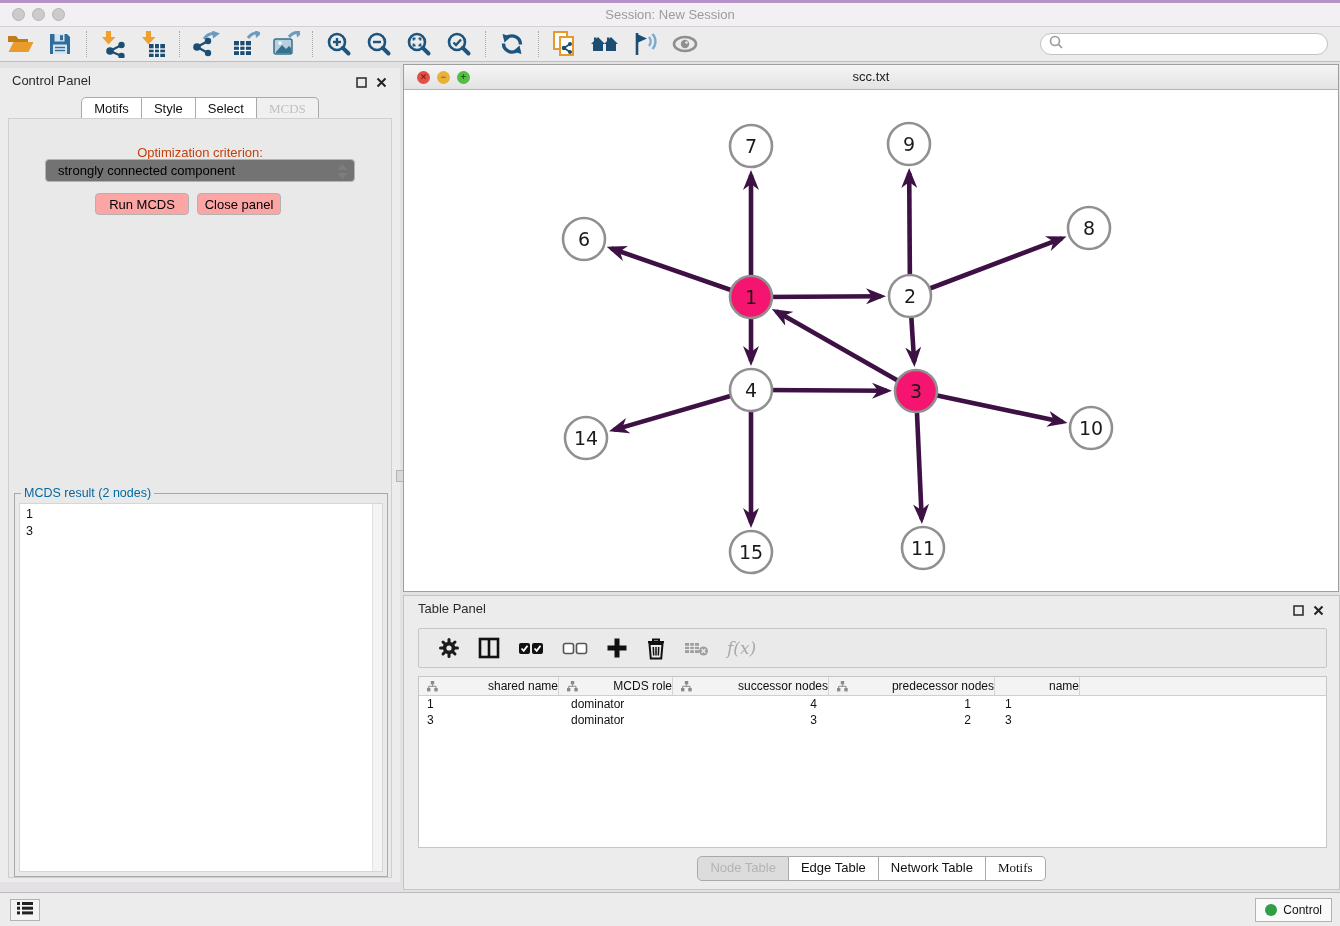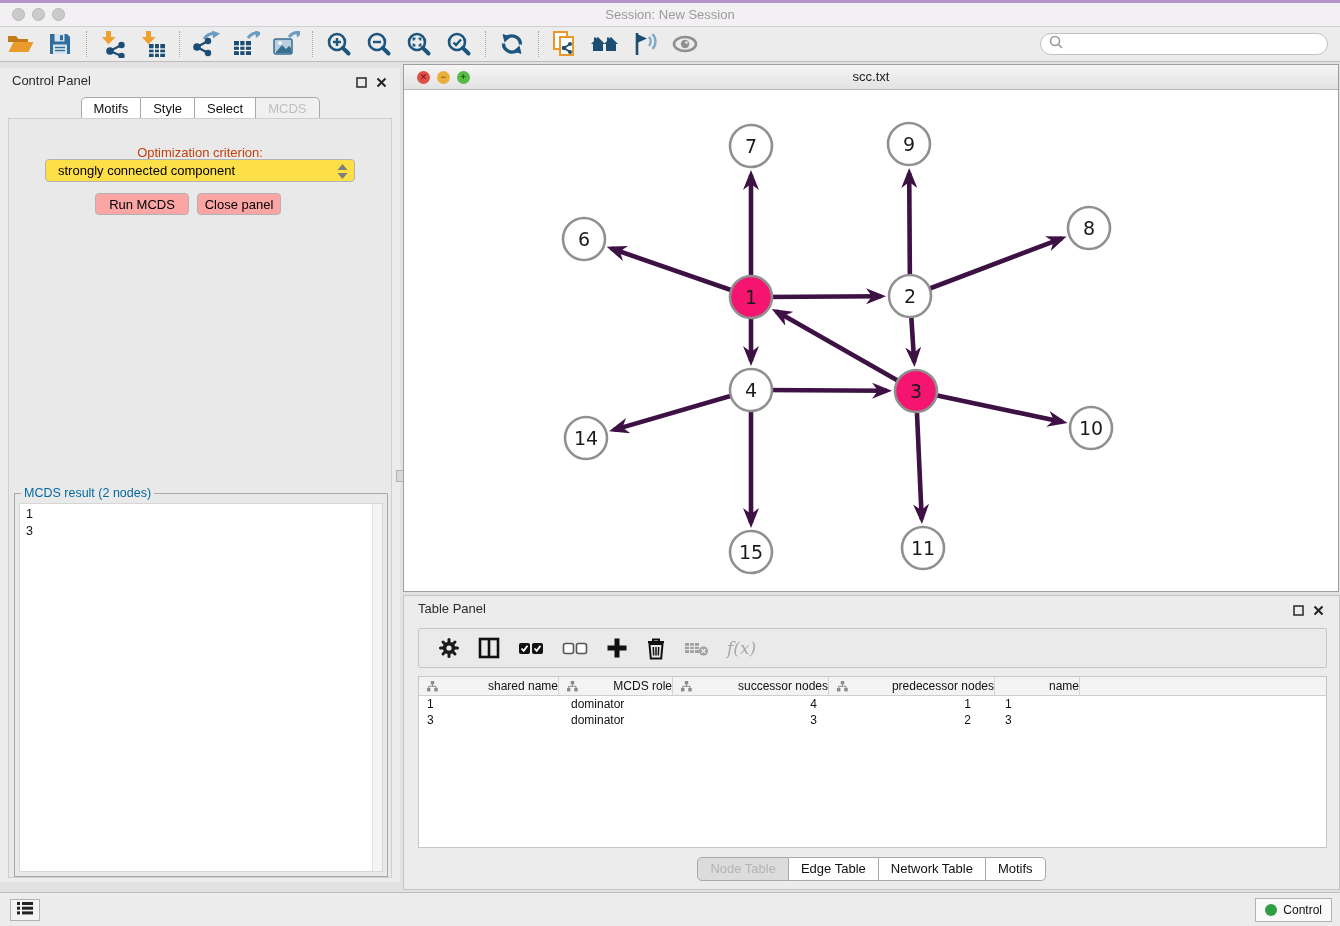--- a/index.html
+++ b/index.html
@@ -21,25 +21,25 @@
   #search-input { border:none; outline:none; flex:1; font-size:12px; background:transparent; margin-left:4px; }
 
   
   #control-panel { left:0; top:68px; width:400px; height:814px; background:#ececec; }
   .panel-head { height:24px; position:relative; }
   .panel-title { font-size:13px; color:#2b2b2b; padding:5px 0 0 12px; }
   .mini-ico { position:absolute; top:6px; width:12px; height:12px; }
   .tabs-row { display:flex; justify-content:center; position:absolute; left:0; width:100%; }
   .tab { font-size:13px; padding:3px 12px 4px 12px; background:#fff; border:1px solid #a9a9a9; border-left:none; color:#111; }
   .tab:first-child { border-left:1px solid #a9a9a9; border-radius:5px 0 0 5px; }
-  .tab:last-child { border-radius:0 5px 5px 0; }
+  .tab:last-child { border-radius:0 5px 5px 0;font-family:Liberation Serif, serif; }
   .tab.sel { background:#f0f0f0; color:#bfbfbf; }
   #cp-content { left:8px; top:50px; width:384px; height:760px; background:#e9e9e9; border:1px solid #cfcfcf; }
   #opt-label { width:100%; text-align:center; top:26px; font-size:13px; color:#c2410c; }
-  #criterion-select { left:36px; top:40px; width:310px; height:23px; background:#fde047; border:1px solid #b3b3b3; border-radius:4px; display:flex; align-items:center; font-size:13px; padding-left:12px; }
+  #criterion-select { left:36px; top:40px; width:310px; height:23px; background:#737373; border:1px solid #b3b3b3; border-radius:4px; display:flex; align-items:center; font-size:13px; padding-left:12px; }
   #criterion-stepper { position:absolute; right:5px; top:3px; }
   .pbtn { height:22px; background:#fca5a5; border:1px solid #b3b3b3; border-radius:4px; font-size:13px; display:flex; align-items:center; justify-content:center; }
   #run-btn { left:86px; top:74px; width:94px; }
   #close-btn { left:188px; top:74px; width:84px; }
   #result-box { left:5px; top:374px; width:374px; height:384px; border:1px solid #a8a8a8; background:#e9e9e9; }
   #result-legend { position:absolute; left:6px; top:-8px; background:#e9e9e9; font-size:12.5px; padding:0 3px; color:#0369a1; }
   #result-area { position:absolute; left:4px; top:9px; right:4px; bottom:4px; background:#fff; border:1px solid #d6d6d6; }
   #result-text { position:absolute; left:0; top:0; right:11px; bottom:0; font-size:12.5px; line-height:17px; padding:2px 6px; white-space:pre; color:#111; }
   #result-scroll { position:absolute; right:0; top:0; bottom:0; width:10px; background:#f4f4f4; border-left:1px solid #e2e2e2; }
 

